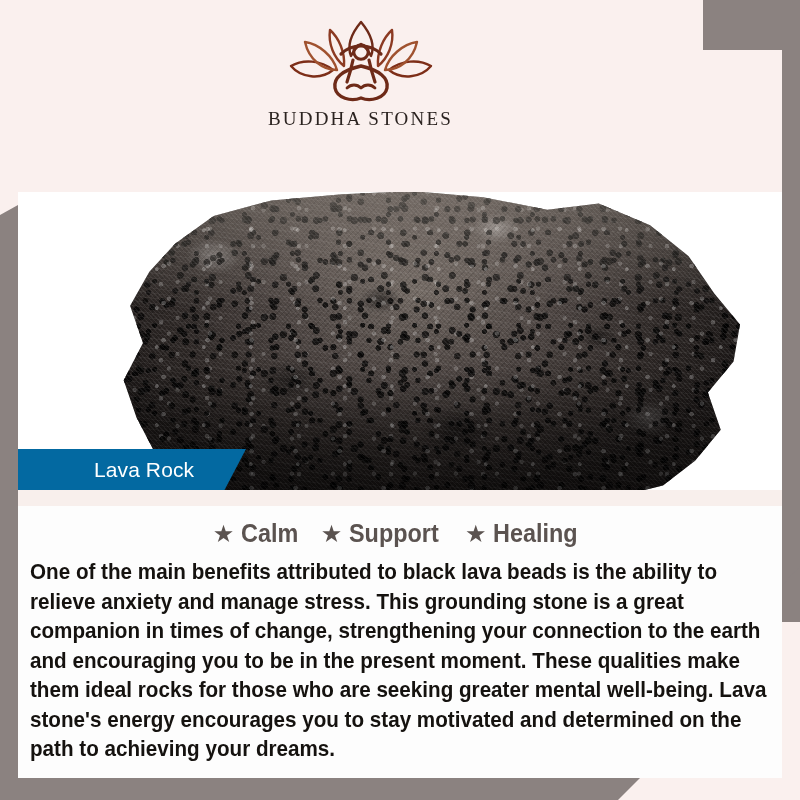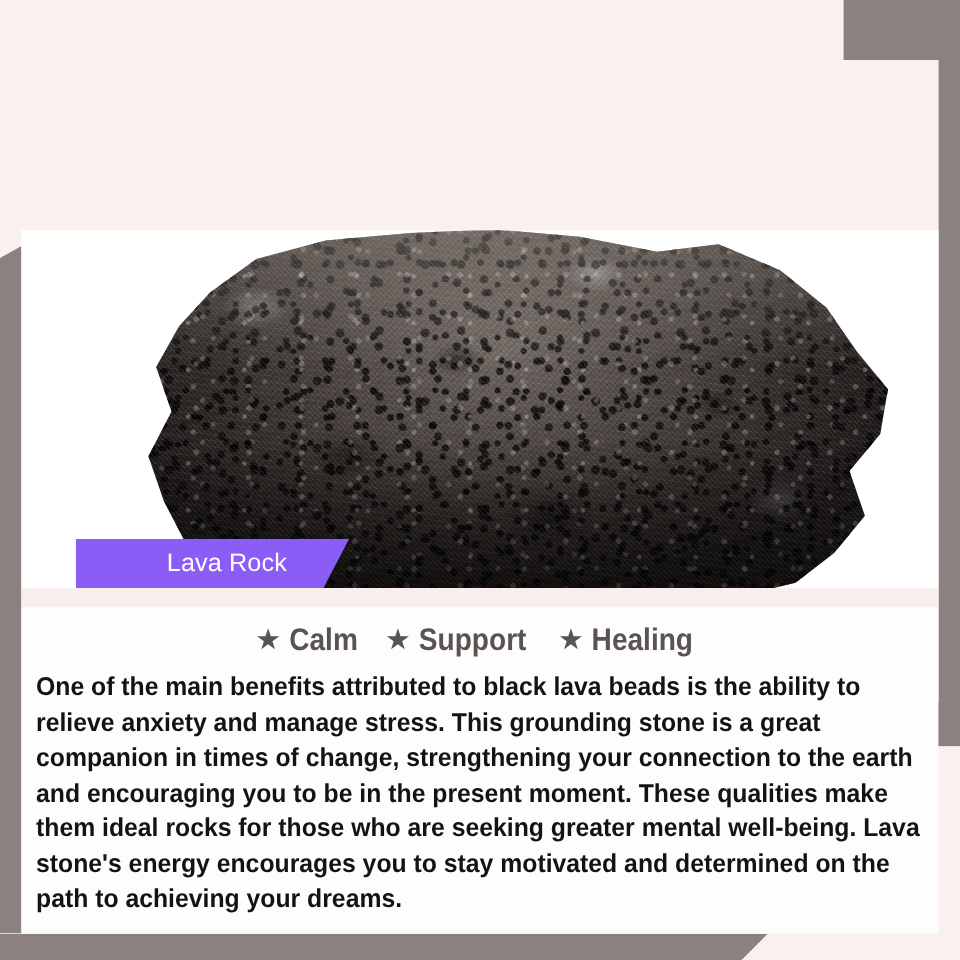--- a/index.html
+++ b/index.html
@@ -118,23 +118,23 @@
     position:absolute;left:0;right:0;top:0;height:120px;
     background:linear-gradient(180deg, rgba(214,203,190,.34), rgba(0,0,0,0));
   }
   #rock-bottom-dark{
     position:absolute;left:0;right:0;bottom:0;height:130px;
     background:linear-gradient(0deg, rgba(0,0,0,.5), rgba(0,0,0,0));
   }
 
   
   #caption{
-    position:absolute;top:449px;left:18px;width:228px;height:42px;background:#8b5cf6;
+    position:absolute;top:449px;left:18px;width:228px;height:42px;background:#0369a1;
     clip-path:polygon(0 0,100% 0,calc(100% - 22px) 100%,0 100%);
-    display:flex;align-items:center;margin-left:45px;
+    display:flex;align-items:center;
   }
   #caption-text{
     color:#ffffff;font-size:21px;padding-left:76px;font-weight:400;
     letter-spacing:.1px;white-space:nowrap;
   }
 
   
   #divider{position:absolute;top:490px;left:18px;width:764px;height:16px;background:#f8efec;}
 
   
@@ -164,20 +164,53 @@
 <body>
 
 <div id="page">
 
   <div id="frame-top-right"></div>
   <div id="frame-right"></div>
   <div id="frame-right-diag"></div>
   <div id="frame-left"></div>
   <div id="frame-bottom"></div>
 
+  <div id="header">
+    <div id="logo-wrap">
+      <svg id="logo-mark" width="160" height="88" viewBox="0 0 160 88">
+        <g fill="none" stroke-linecap="round" stroke-linejoin="round">
+
+          <path d="M10,48 C22,41 40,42 52,52 C40,62 20,60 10,48 Z" stroke="#7d2e18" stroke-width="2.4" fill="none"></path>
+
+          <path d="M150,48 C138,41 120,42 108,52 C120,62 140,60 150,48 Z" stroke="#7d2e18" stroke-width="2.4" fill="none"></path>
+
+          <path d="M24,24 C38,26 52,38 56,52 C42,52 28,42 24,24 Z" stroke="#a0522f" stroke-width="2.4" fill="none"></path>
+
+          <path d="M136,24 C122,26 108,38 104,52 C118,52 132,42 136,24 Z" stroke="#a0522f" stroke-width="2.4" fill="none"></path>
+
+          <path d="M49,12 C58,20 64,34 63,48 C53,40 47,26 49,12 Z" stroke="#8c3a22" stroke-width="2.4" fill="none"></path>
+
+          <path d="M111,12 C102,20 96,34 97,48 C107,40 113,26 111,12 Z" stroke="#8c3a22" stroke-width="2.4" fill="none"></path>
+
+          <path d="M80,4 C90,16 94,28 90,38 C86,30 80,26 80,26 C80,26 74,30 70,38 C66,28 70,16 80,4 Z" stroke="#6e2a18" stroke-width="2.4" fill="none"></path>
+
+          <path d="M60,36 C66,30 74,28 80,28 C86,28 94,30 100,36" stroke="#6e2a18" stroke-width="3.2" fill="none"></path>
+
+          <circle cx="80" cy="34" r="7.2" stroke="#6e2a18" stroke-width="3" fill="none"></circle>
+
+          <path d="M72,42 C70,52 68,58 66,64 M88,42 C90,52 92,58 94,64" stroke="#6e2a18" stroke-width="3.2" fill="none"></path>
+
+          <path d="M80,48 C62,52 52,60 54,70 C56,80 70,84 80,80 C90,84 104,80 106,70 C108,60 98,52 80,48 Z" stroke="#6e2a18" stroke-width="3.4" fill="none"></path>
+
+          <path d="M66,70 C70,66 76,66 80,70 C84,66 90,66 94,70" stroke="#6e2a18" stroke-width="2.8" fill="none"></path>
+        </g>
+      </svg>
+      <div id="brand-name">BUDDHA STONES</div>
+    </div>
+  </div>
 
   <div id="hero">
     <div id="rock">
       <div id="rock-pores"></div>
       <div id="rock-grain"></div>
       <div id="rock-top-light"></div>
       <div id="rock-bottom-dark"></div>
     </div>
   </div>
 

